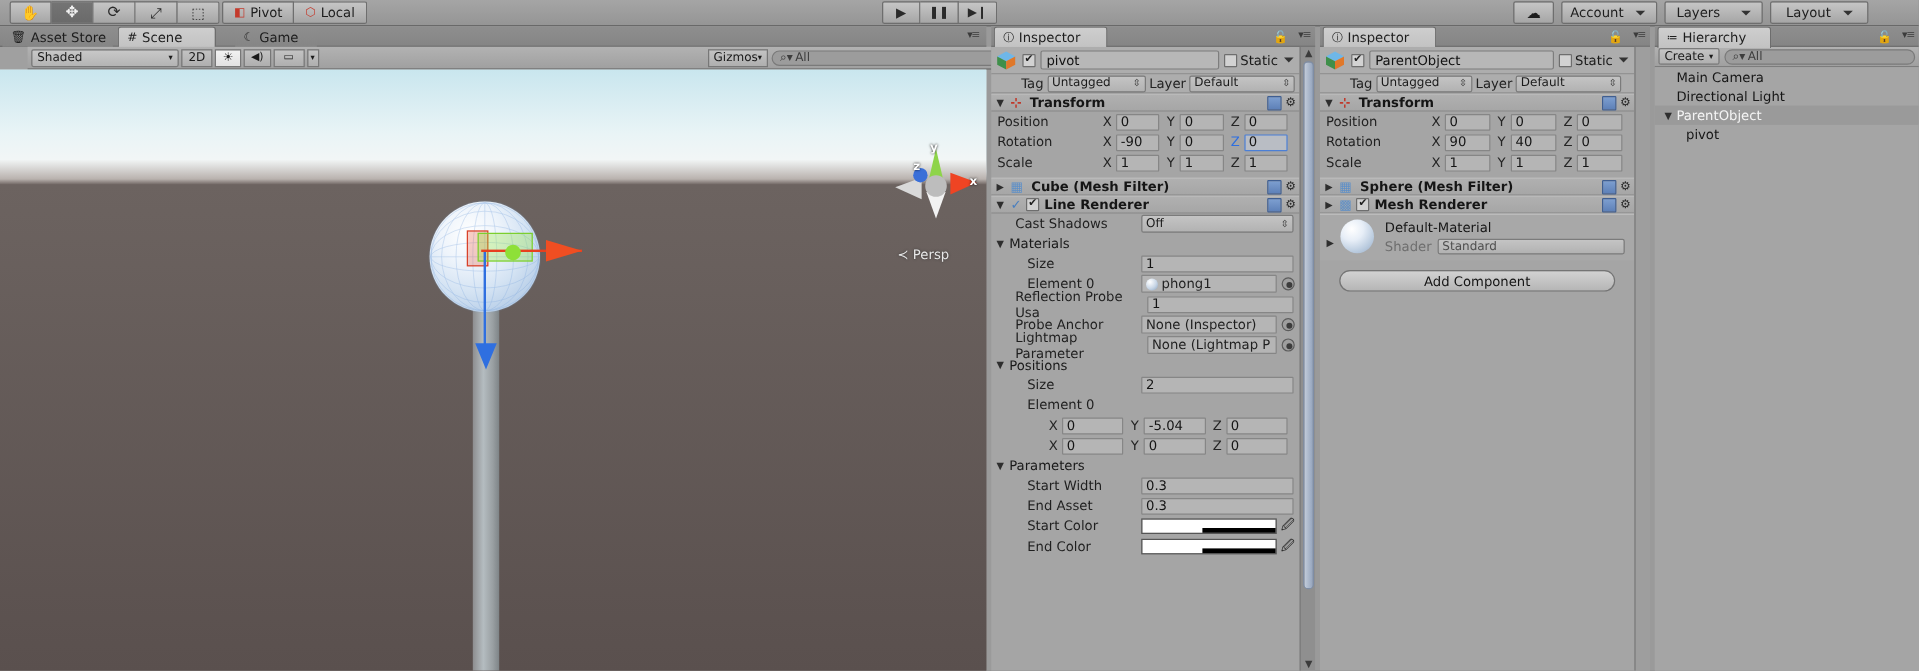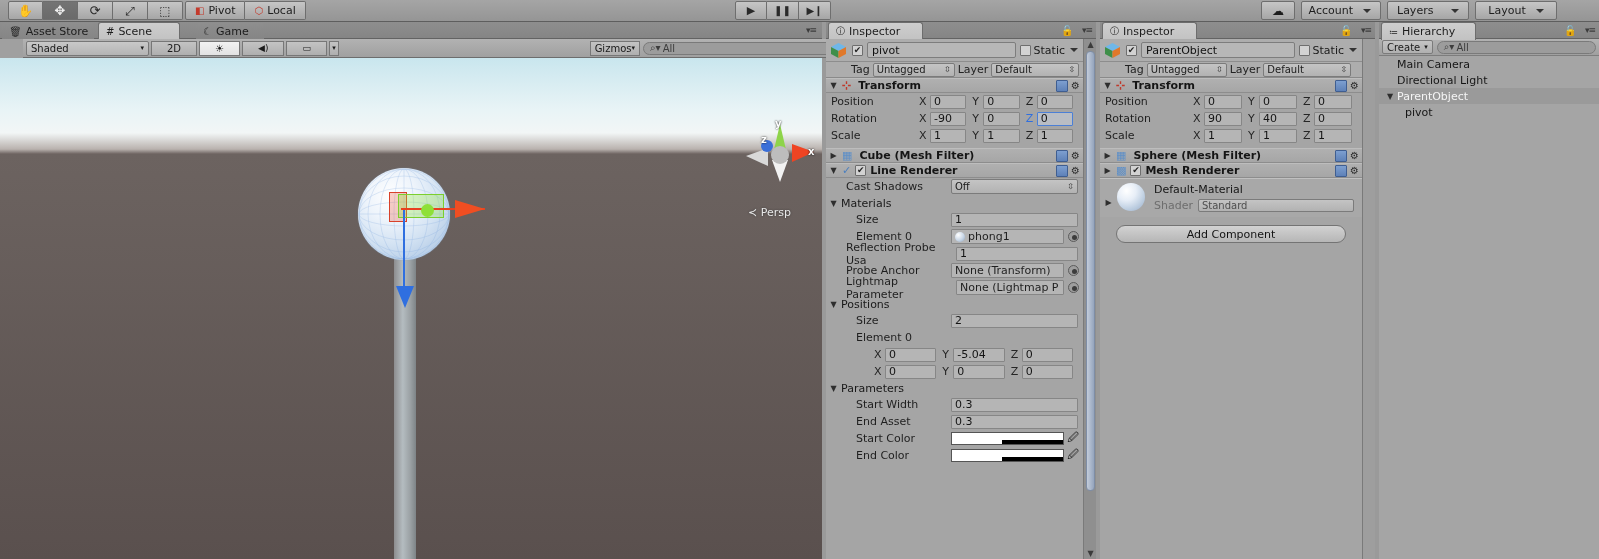--- a/index.html
+++ b/index.html
@@ -70,21 +70,21 @@
     position:absolute; left:0; top:17px; width:822px; height:19px;
     background:linear-gradient(#b2b2b2,#a0a0a0); border-bottom:1px solid #6d6d6d;
     display:flex; align-items:center; padding-left:3px; gap:2px;margin-left:23px;
   }
   .sbdd{
     height:15px; width:123px; background:linear-gradient(#c8c8c8,#b4b4b4);
     border:1px solid #777; border-radius:2px; display:flex; align-items:center;
     padding:0 4px; font-size:10px; justify-content:space-between;
   }
   .sbtn{
-    height:15px; min-width:22px; padding:0 15px;
+    height:15px; min-width:22px; padding:0 5px;
     background:linear-gradient(#c3c3c3,#afafaf); border:1px solid #777;
     display:flex; align-items:center; justify-content:center; font-size:10px;
   }
   .sbtn.lit{ background:linear-gradient(#f2f2f2,#e2e2e2); }
   .sceneview{
     position:absolute; left:0; top:36px; width:822px; height:501px; overflow:hidden;
     background:linear-gradient(#d9f0f4 0%, #cfe8ee 12%, #e6eef0 17%, #6c6260 19%, #655b59 60%, #5d5351 100%);
   }
   .skyfade{ position:absolute; left:0; top:0; width:100%; height:96px;
     background:linear-gradient(#c9e6ee 0%, #e9f4f6 55%, #f2f6f6 78%, #b9b2ae 95%, #6d6360 100%); }
@@ -500,21 +500,21 @@
         </div>
         <span class="radio" style="margin:0 4px"></span>
       </div>
       <div class="row">
         <span class="name ind" style="width:125px;flex:0 0 125px">Reflection Probe Usa</span>
         <div class="fld" style="flex:1;margin-right:5px">1</div>
       </div>
       <div class="row">
         <span class="name ind" style="width:120px;flex:0 0 120px">Probe Anchor</span>
         <div class="objfld" style="flex:1">
-          <span>None (Transform)</span>
+          <span>None (Inspector)</span>
         </div>
         <span class="radio" style="margin:0 4px"></span>
       </div>
       <div class="row">
         <span class="name ind" style="width:125px;flex:0 0 125px">Lightmap Parameter</span>
         <div class="objfld" style="flex:1">
           <span>None (Lightmap P</span>
         </div>
         <span class="radio" style="margin:0 4px"></span>
       </div>

